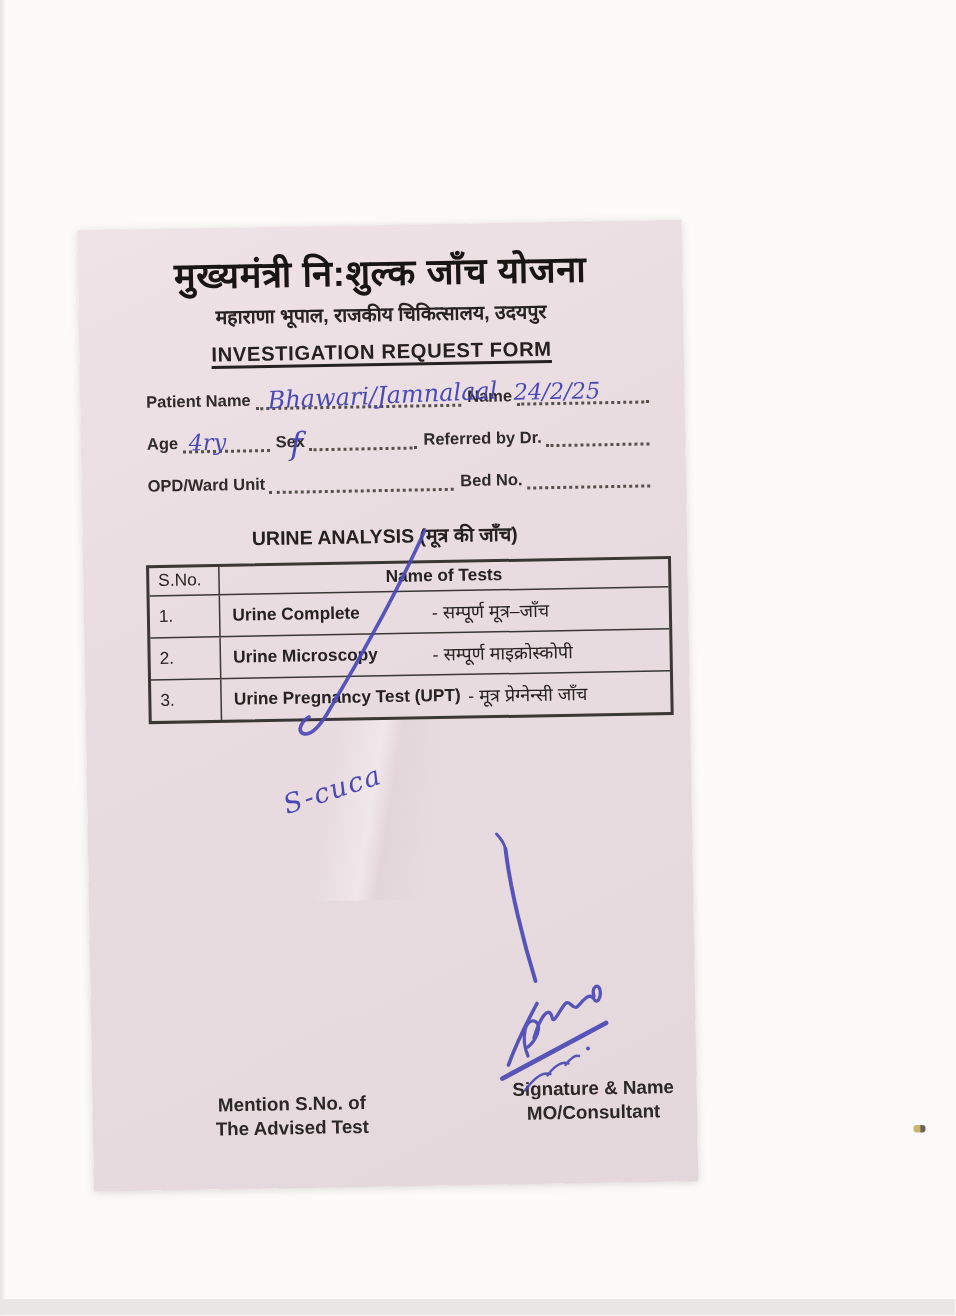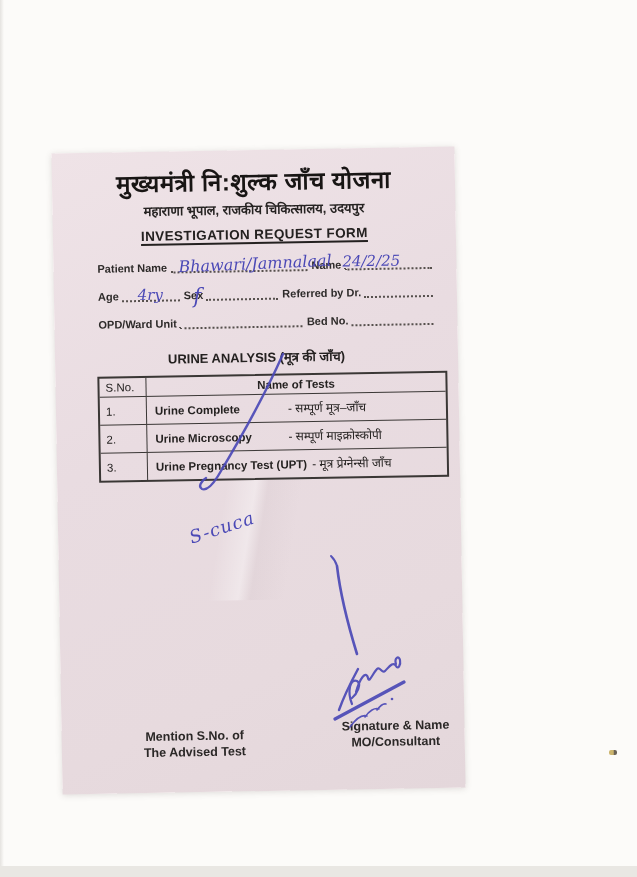--- a/index.html
+++ b/index.html
@@ -42,21 +42,21 @@
   .w-age{width:58px;}
   .w-sex{width:72px;}
   .w-bed{width:82px;margin-right:0;}
 
   .hand{
     position:absolute;font-family:"DejaVu Serif", serif;font-style:italic;
     color:#4b49b6;font-weight:400;white-space:nowrap;pointer-events:none;
   }
   .hw-name{left:8px;bottom:-3px;font-size:16px;transform:rotate(-1.5deg);}
   .hw-date{left:-2px;bottom:-2px;font-size:15px;}
-  .hw-age{left:16px;bottom:-4px;font-size:15px;text-align:center;}
+  .hw-age{left:4px;bottom:-4px;font-size:15px;text-align:center;}
   .hw-sex{left:-13px;bottom:-9px;font-size:21px;}
   .hw-note{position:absolute;left:130px;top:366px;font-size:18px;
     transform:rotate(-17deg);letter-spacing:1px;}
 
   .section-title{position:absolute;top:198px;left:0;width:100%;text-align:center;
     font-size:13px;font-weight:700;color:#242120;}
 
   .ttable{position:absolute;left:42px;top:224px;width:346px;
     border:2px solid #3a3735;font-size:11.5px;color:#252221;}
   .trow{display:flex;border-bottom:1.5px solid #3a3735;align-items:center;}

